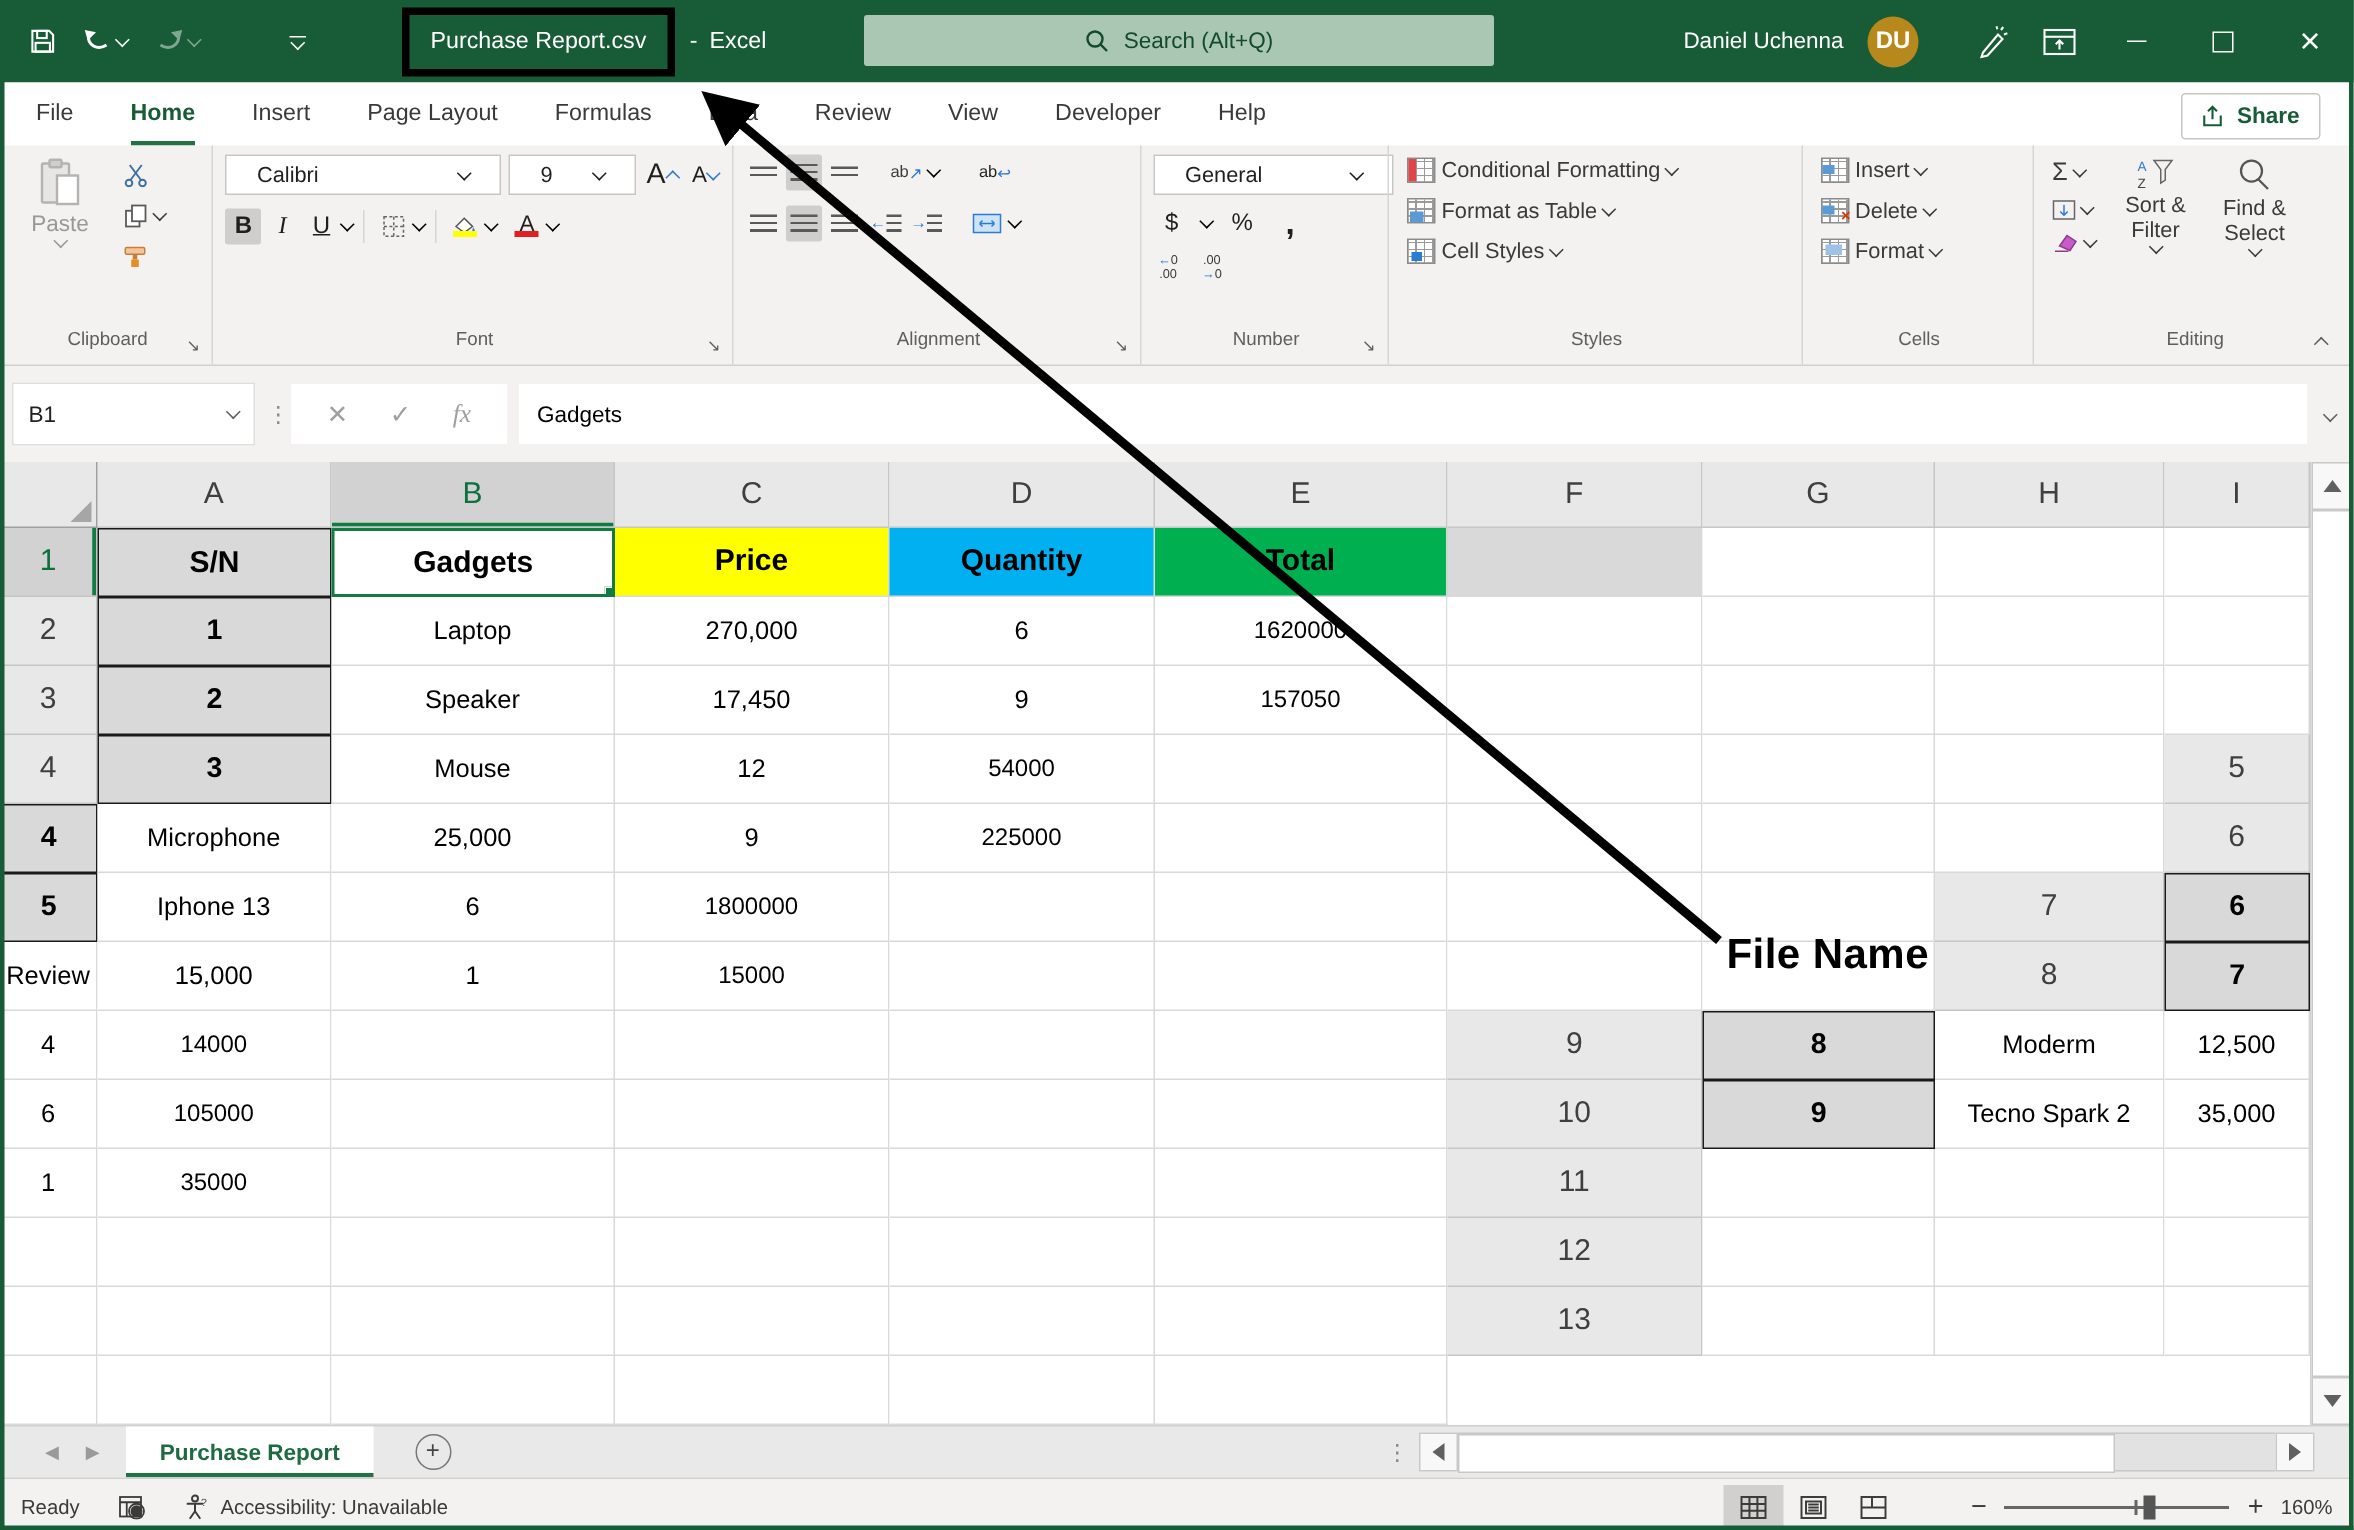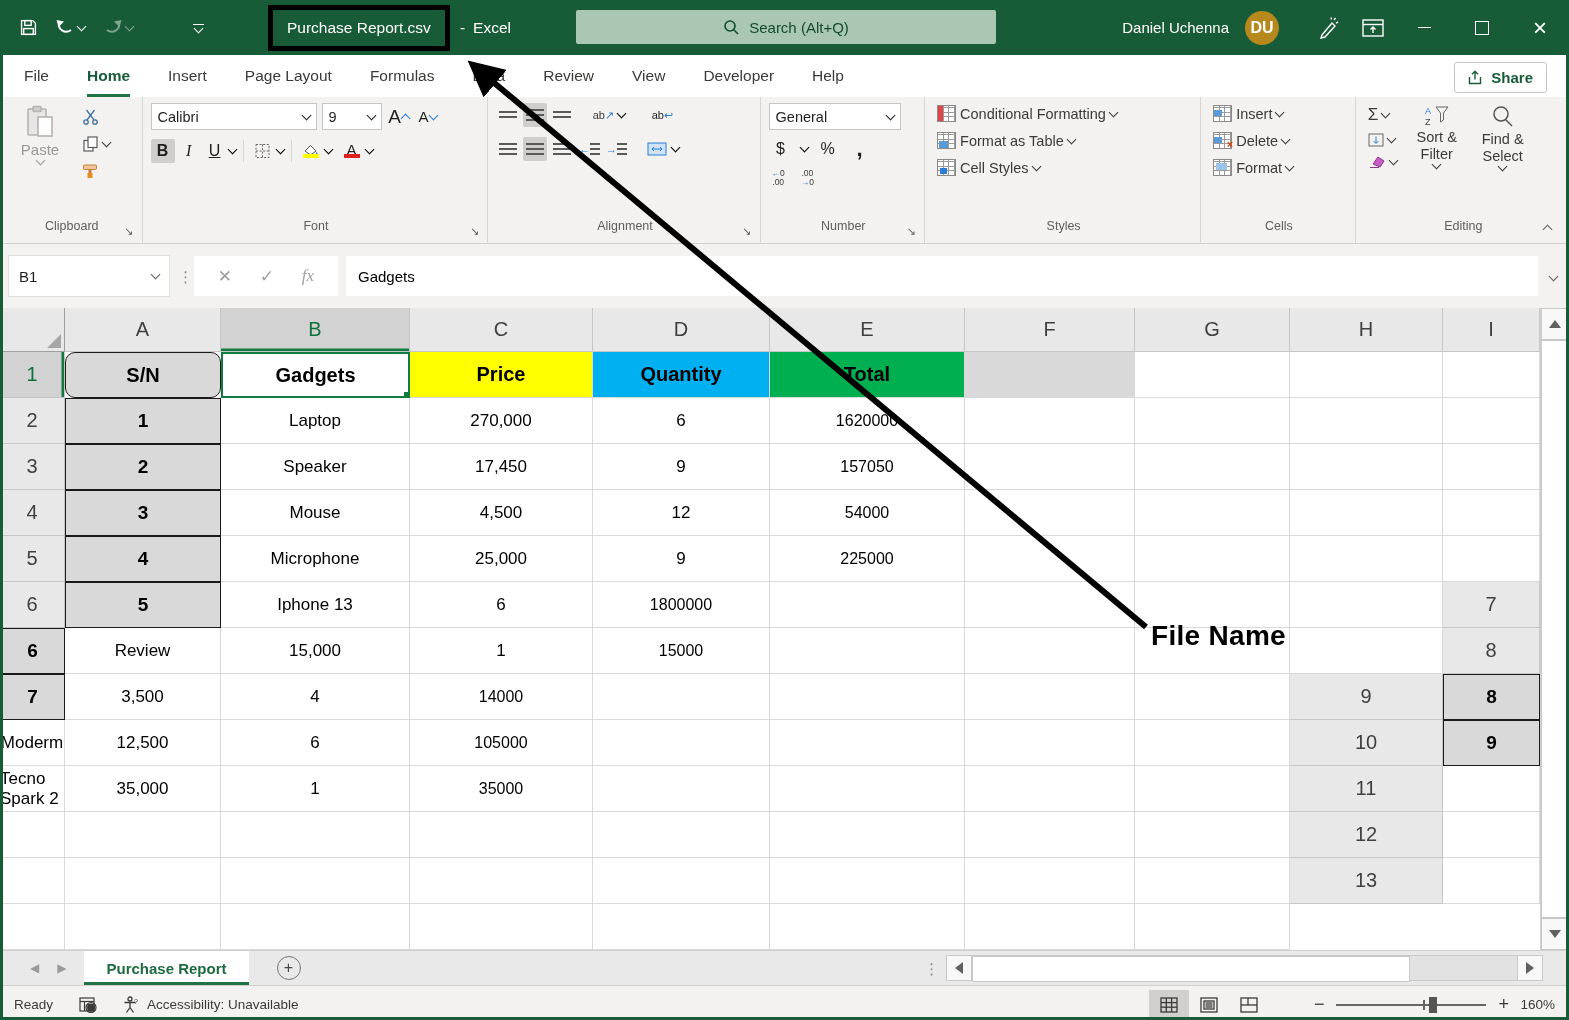--- a/index.html
+++ b/index.html
@@ -42,21 +42,21 @@
   .glabel{height:22px;font-size:12.5px;color:#605E5C;text-align:center;position:relative;}
   .launcher{position:absolute;right:2px;bottom:4px;font-size:11px;color:#605E5C;cursor:pointer;line-height:1;}
   .rbtn{display:flex;align-items:center;gap:4px;padding:2px 4px;border-radius:2px;cursor:pointer;color:#3b3a39;font-size:14.5px;}
   .icon16{width:17px;height:16px;flex:0 0 auto;}
   .stack{display:flex;flex-direction:column;align-items:center;}
   
   .paste{width:56px;align-items:center;color:#9a9896;font-size:15px;gap:2px;cursor:default;}
   .clip-col{display:flex;flex-direction:column;gap:7px;margin-left:6px;margin-top:4px;}
   
   .combo{background:#fff;border:1px solid #C8C6C4;height:25px;display:flex;align-items:center;
-    padding:0 6px;font-size:14.5px;color:#201F1E;gap:6px;cursor:pointer;}
+    padding:0 20px;font-size:14.5px;color:#201F1E;gap:6px;cursor:pointer;}
   .fontrow{display:flex;align-items:center;gap:5px;}
   .fmtrow{display:flex;align-items:center;gap:2px;margin-top:9px;}
   .fmtbtn{min-width:24px;height:24px;display:flex;align-items:center;justify-content:center;border-radius:2px;cursor:pointer;font-size:16px;color:#201F1E;}
   .fmtbtn.active{background:#CFCECD;}
   .colorbar{display:block;width:16px;height:4px;margin-top:-2px;}
   .vsep{width:1px;height:22px;background:#D8D6D4;margin:0 5px;}
   
   .li{width:18px;height:12px;background:repeating-linear-gradient(#595959 0 1.6px,transparent 1.6px 5px);display:inline-block;}
   .alrow{display:flex;align-items:center;gap:3px;}
   
@@ -513,21 +513,21 @@
         <div class="colhead">A</div>
         <div class="colhead sel">B</div>
         <div class="colhead">C</div>
         <div class="colhead">D</div>
         <div class="colhead">E</div>
         <div class="colhead">F</div>
         <div class="colhead">G</div>
         <div class="colhead">H</div>
         <div class="colhead">I</div>
         <div class="rowhead sel">1</div>
-        <div class="cell hdrcell blackbox" style="background: rgb(217, 217, 217); border-radius: 10px;">S/N</div>
+        <div class="cell hdrcell blackbox" style="background: rgb(217, 217, 217);">S/N</div>
         <div class="cell hdrcell selected" style="background: rgb(255, 255, 255);">Gadgets</div>
         <div class="cell hdrcell" style="background: rgb(255, 255, 0);">Price</div>
         <div class="cell hdrcell" style="background: rgb(0, 176, 240);">Quantity</div>
         <div class="cell hdrcell" style="background: rgb(0, 176, 80);">Total</div>
         <div class="cell" style="background: rgb(217, 217, 217);"></div>
         <div class="cell"></div>
         <div class="cell"></div>
         <div class="cell"></div>
         <div class="rowhead">2</div>
         <div class="cell blackbox sn">1</div>
@@ -545,21 +545,20 @@
         <div class="cell">17,450</div>
         <div class="cell">9</div>
         <div class="cell total">157050</div>
         <div class="cell"></div>
         <div class="cell"></div>
         <div class="cell"></div>
         <div class="cell"></div>
         <div class="rowhead">4</div>
         <div class="cell blackbox sn">3</div>
         <div class="cell">Mouse</div>
-        <div class="cell">4,500</div>
         <div class="cell">12</div>
         <div class="cell total">54000</div>
         <div class="cell"></div>
         <div class="cell"></div>
         <div class="cell"></div>
         <div class="cell"></div>
         <div class="rowhead">5</div>
         <div class="cell blackbox sn">4</div>
         <div class="cell">Microphone</div>
         <div class="cell">25,000</div>
@@ -583,21 +582,20 @@
         <div class="cell">Review</div>
         <div class="cell">15,000</div>
         <div class="cell">1</div>
         <div class="cell total">15000</div>
         <div class="cell"></div>
         <div class="cell"></div>
         <div class="cell"></div>
         <div class="cell"></div>
         <div class="rowhead">8</div>
         <div class="cell blackbox sn">7</div>
-        <div class="cell">3,500</div>
         <div class="cell">4</div>
         <div class="cell total">14000</div>
         <div class="cell"></div>
         <div class="cell"></div>
         <div class="cell"></div>
         <div class="cell"></div>
         <div class="rowhead">9</div>
         <div class="cell blackbox sn">8</div>
         <div class="cell">Moderm</div>
         <div class="cell">12,500</div>

